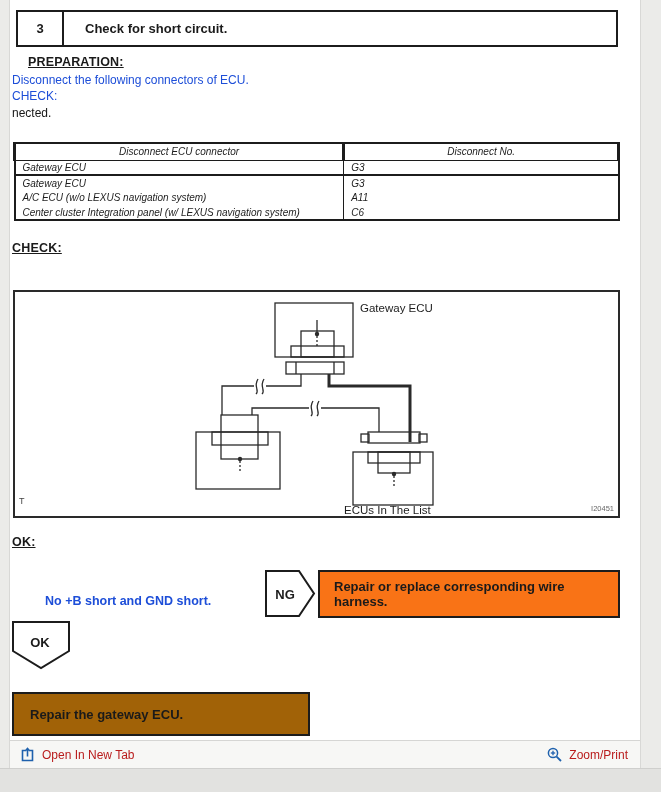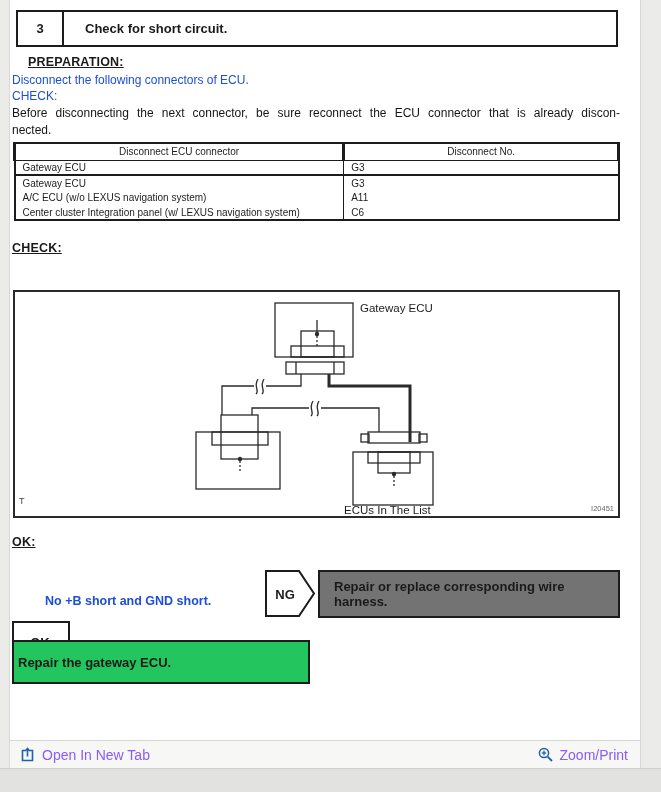--- a/index.html
+++ b/index.html
@@ -24,42 +24,42 @@
 
   .h-underline { font-weight:bold; font-size:12.5px; text-decoration:underline; letter-spacing:.2px; }
   .body-text { font-size:12px; color:#1d4ed8; }
   .bold-text { font-weight:bold; }
 
   .hint-para { left:12px; top:105px; width:608px; font-size:12px; line-height:17px; color:#161616; }
   .jline { text-align:justify; text-align-last:justify; }
 
   
   .conn-table { left:13px; top:142px; width:607px; border-collapse:collapse; background:#fff;
-                font-size:10px; color:#1d1d1d; }
+                font-size:10px; color:#1d1d1d;font-style:italic; }
   .conn-table, .conn-table th, .conn-table td { border-style:solid; border-color:#1c1c1c; }
   table.conn-table { border-width:2px; }
   .conn-table th { border-bottom-width:1.5px; border-top:0; font-weight:normal; text-align:center; height:17px; padding:1px 4px; }
   .conn-table td { border:0; height:15px; padding:1px 7px; text-align:left; vertical-align:middle; }
   .conn-table .col-no { border-left:1.5px solid #1c1c1c; width:45.5%; }
   .conn-table tbody + tbody tr:first-child td { border-top:2px solid #1c1c1c; }
 
   
   .diagram-wrap { left:13px; top:290px; width:607px; height:228px; }
 
   
   .ng-action-box { left:318px; top:570px; width:302px; height:48px; border:2px solid #1c1c1c; display:flex;
-                   align-items:center; padding-left:14px; font-weight:bold; font-size:13px; background:#737373; }
-  .final-box { left:12px; top:640px; width:298px; height:44px; border:2px solid #1c1c1c; display:flex;
-               align-items:center; padding-left:4px; font-weight:bold; font-size:13px; background:#22c55e; }
+                   align-items:center; padding-left:14px; font-weight:bold; font-size:13px; background:#f97316; }
+  .final-box { left:12px; top:692px; width:298px; height:44px; border:2px solid #1c1c1c; display:flex;
+               align-items:center; padding-left:16px; font-weight:bold; font-size:13px; background:#a16207; }
 
   
   .footer-bar { left:10px; top:740px; width:630px; height:28px; background:#f7f7f5;
                 border-top:1px solid #d6d6d4; display:flex; align-items:center; justify-content:space-between;
                 padding:0 12px 0 10px; }
-  .footer-link { display:flex; align-items:center; gap:6px; color:#8b5cf6; font-size:14px; cursor:pointer; text-decoration:none; }
+  .footer-link { display:flex; align-items:center; gap:6px; color:#b91c1c; font-size:12px; cursor:pointer; text-decoration:none; }
   .footer-link svg { display:block; }
 
   svg text { font-family:"Liberation Sans","DejaVu Sans",sans-serif; }
 </style>
 </head>
 <body>
 
 <div id="page">
 
   <div class="abs band-left"></div>
@@ -67,21 +67,20 @@
 
   <div class="abs step-box">
     <div class="step-num">3</div>
     <div class="step-title">Check for short circuit.</div>
   </div>
 
   <div class="abs h-underline" style="left:12px; top:55px;margin-left:16px;">PREPARATION:</div>
   <div class="abs body-text" style="left:12px; top:73px;">Disconnect the following connectors of ECU.</div>
   <div class="abs body-text" style="left:12px; top:89px;">CHECK:</div>
   <div class="abs hint-para">
-    <div class="jline">Before disconnecting the next connector, be sure reconnect the ECU connector that is already discon-</div>
     <div>nected.</div>
   </div>
 
   <table class="abs conn-table">
     <thead>
       <tr>
         <th>Disconnect ECU connector</th>
         <th class="col-no">Disconnect No.</th>
       </tr>
     </thead>

